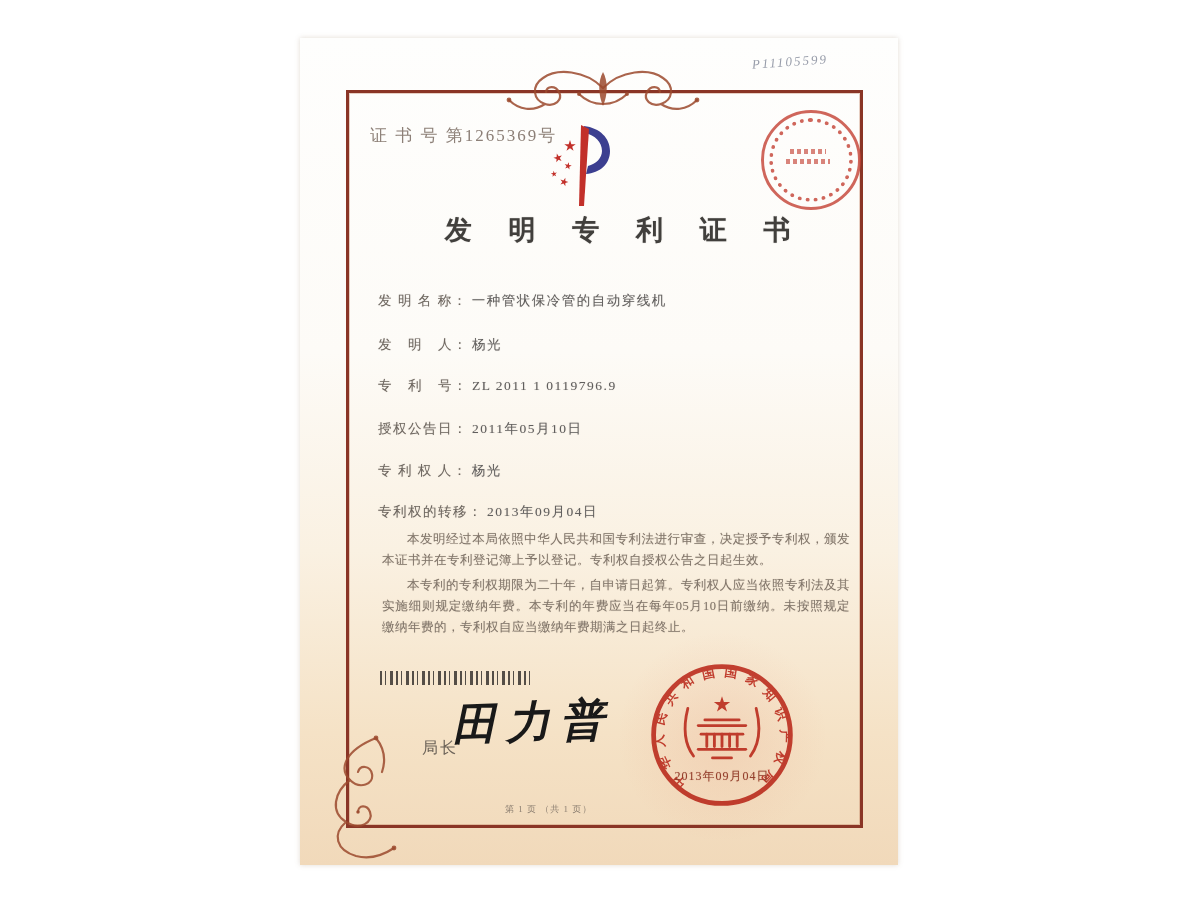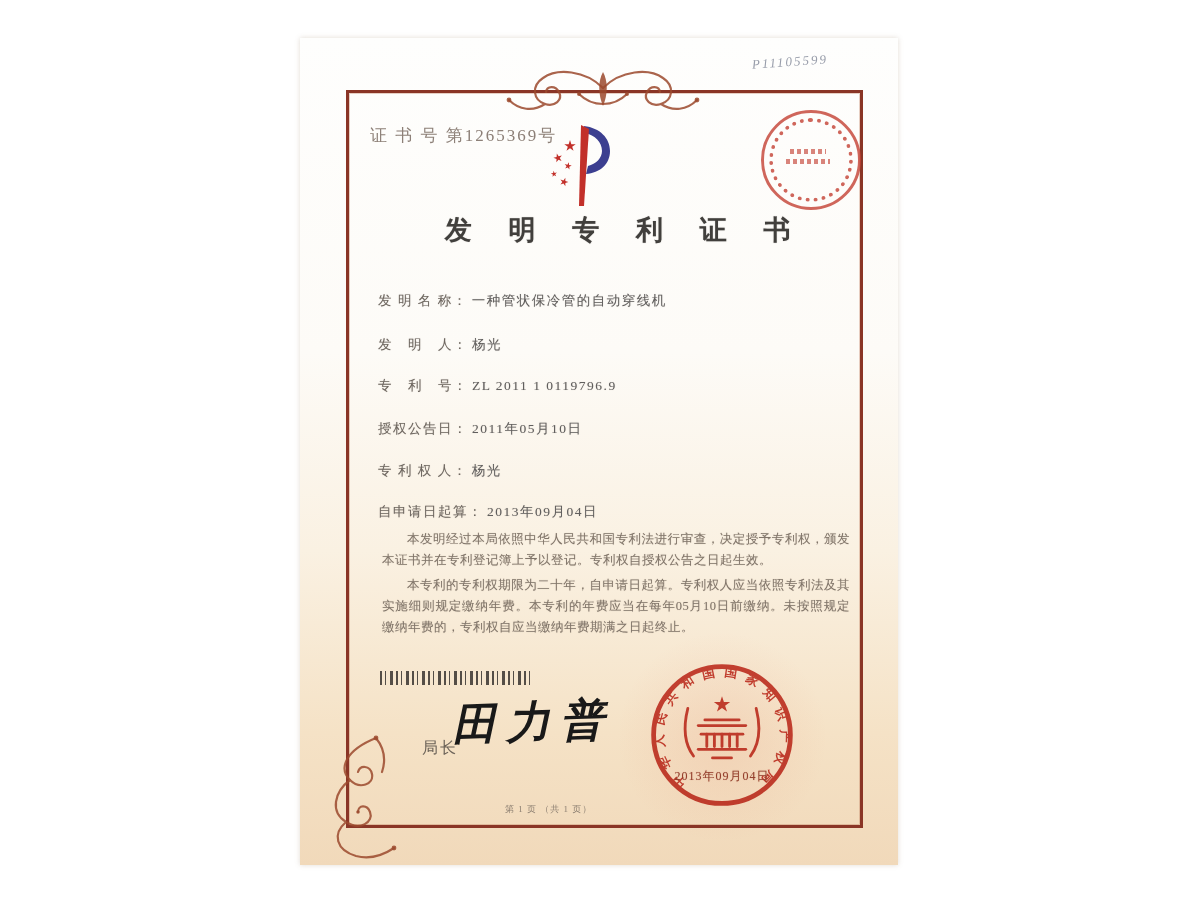--- a/index.html
+++ b/index.html
@@ -122,21 +122,21 @@
       <div class="row r2">
         <span class="lbl">专　利　号</span><span>：</span><span class="val">ZL 2011 1 0119796.9</span>
       </div>
       <div class="row r3">
         <span class="lbl">授权公告日</span><span>：</span><span class="val">2011年05月10日</span>
       </div>
       <div class="row r4">
         <span class="lbl">专 利 权 人</span><span>：</span><span class="val">杨光</span>
       </div>
       <div class="row r5">
-        <span class="lbl">自申请日起算</span><span>：</span><span class="val">2013年09月04日</span>
+        <span class="lbl">专利权的转移</span><span>：</span><span class="val">2013年09月04日</span>
       </div>
     </div>
 
     <div class="paras">
       <p>本发明经过本局依照中华人民共和国专利法进行审查，决定授予专利权，颁发本证书并在专利登记簿上予以登记。专利权自授权公告之日起生效。</p>
       <p>本专利的专利权期限为二十年，自申请日起算。专利权人应当依照专利法及其实施细则规定缴纳年费。本专利的年费应当在每年05月10日前缴纳。未按照规定缴纳年费的，专利权自应当缴纳年费期满之日起终止。</p>
     </div>
 
     <div class="barcode"></div>
 

